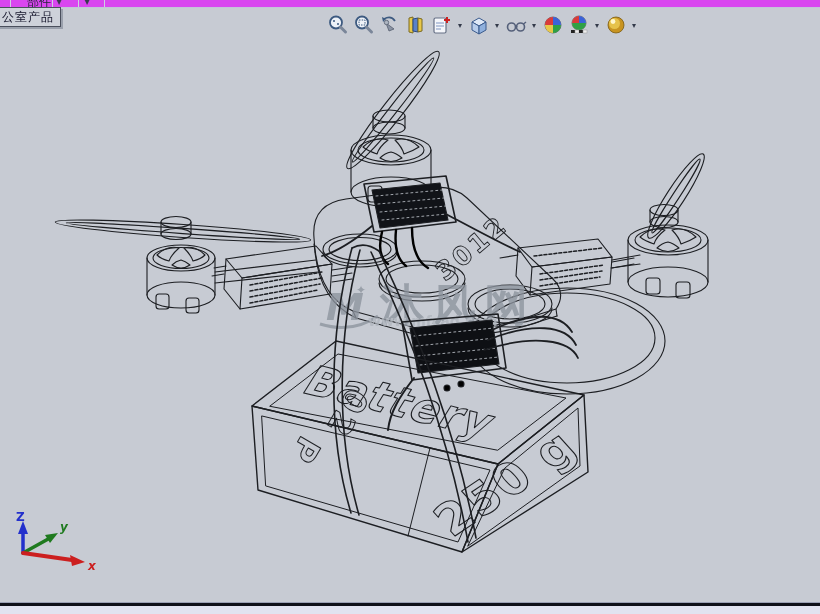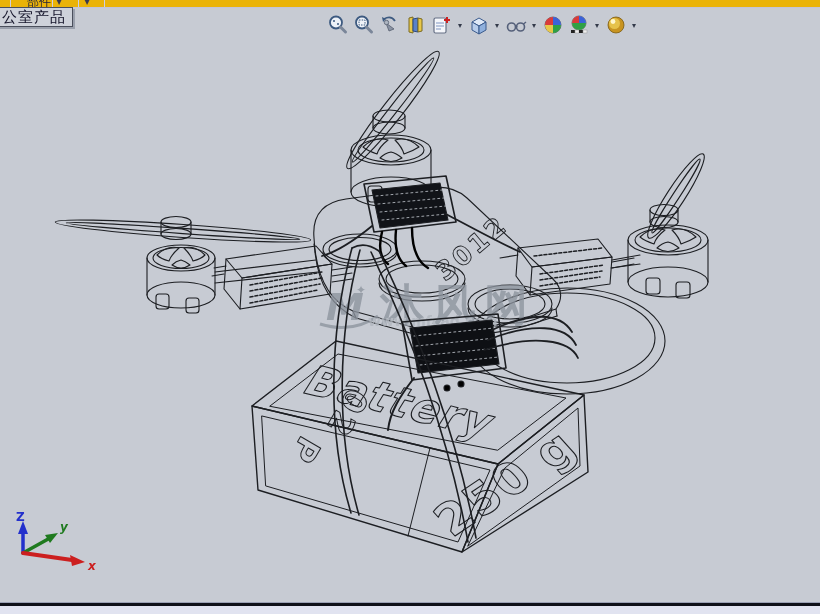--- a/index.html
+++ b/index.html
@@ -1,28 +1,28 @@
 <!DOCTYPE html>
 <html><head>
 <meta charset="utf-8">
 <style>
   html,body{margin:0;padding:0;}
   body{width:820px;height:614px;position:relative;overflow:hidden;
        background:#c7cbd3;font-family:"DejaVu Sans","Liberation Sans",sans-serif;}
   
-  .menubar{position:absolute;left:0;top:0;width:820px;height:7px;background:#eab308;
+  .menubar{position:absolute;left:0;top:0;width:820px;height:7px;background:#d946ef;
            border-bottom:1px solid #c4c4d8;overflow:hidden;z-index:3;}
   .menubar .mi{position:absolute;top:-6px;font-size:12px;color:#24243a;white-space:nowrap;}
   .menubar .arr{position:absolute;top:-3px;font-size:8px;color:#3a3a50;}
   .menubar .sep{position:absolute;top:0;width:1px;height:7px;background:#cfcfe2;}
   
   .config-tab{position:absolute;left:-2px;top:7px;height:18px;padding:0 6px 0 3px;
               background:#ced2da;border:1px solid #4a4f5c;box-shadow:2px 2px 0 #9aa0ac;
               display:flex;align-items:center;z-index:3;}
-  .config-tab span{font-size:15px;color:#14142a;letter-spacing:1px;white-space:nowrap;}
+  .config-tab span{font-size:12px;color:#14142a;letter-spacing:1px;white-space:nowrap;}
   
   .hud{position:absolute;left:326px;top:13px;height:24px;display:flex;align-items:center;
        gap:3px;z-index:3;}
   .tbtn{width:23px;height:23px;display:flex;align-items:center;justify-content:center;cursor:pointer;}
   .dd{font-size:8px;color:#333a4a;width:8px;text-align:center;cursor:pointer;line-height:23px;}
   
   #model-canvas{position:absolute;left:0;top:0;z-index:1;}
   
   .status-sep{position:absolute;left:0;top:602px;width:820px;height:1px;background:#9aa0b4;z-index:3;}
   .status-dark{position:absolute;left:0;top:603px;width:820px;height:3px;background:#0e1018;z-index:3;}

